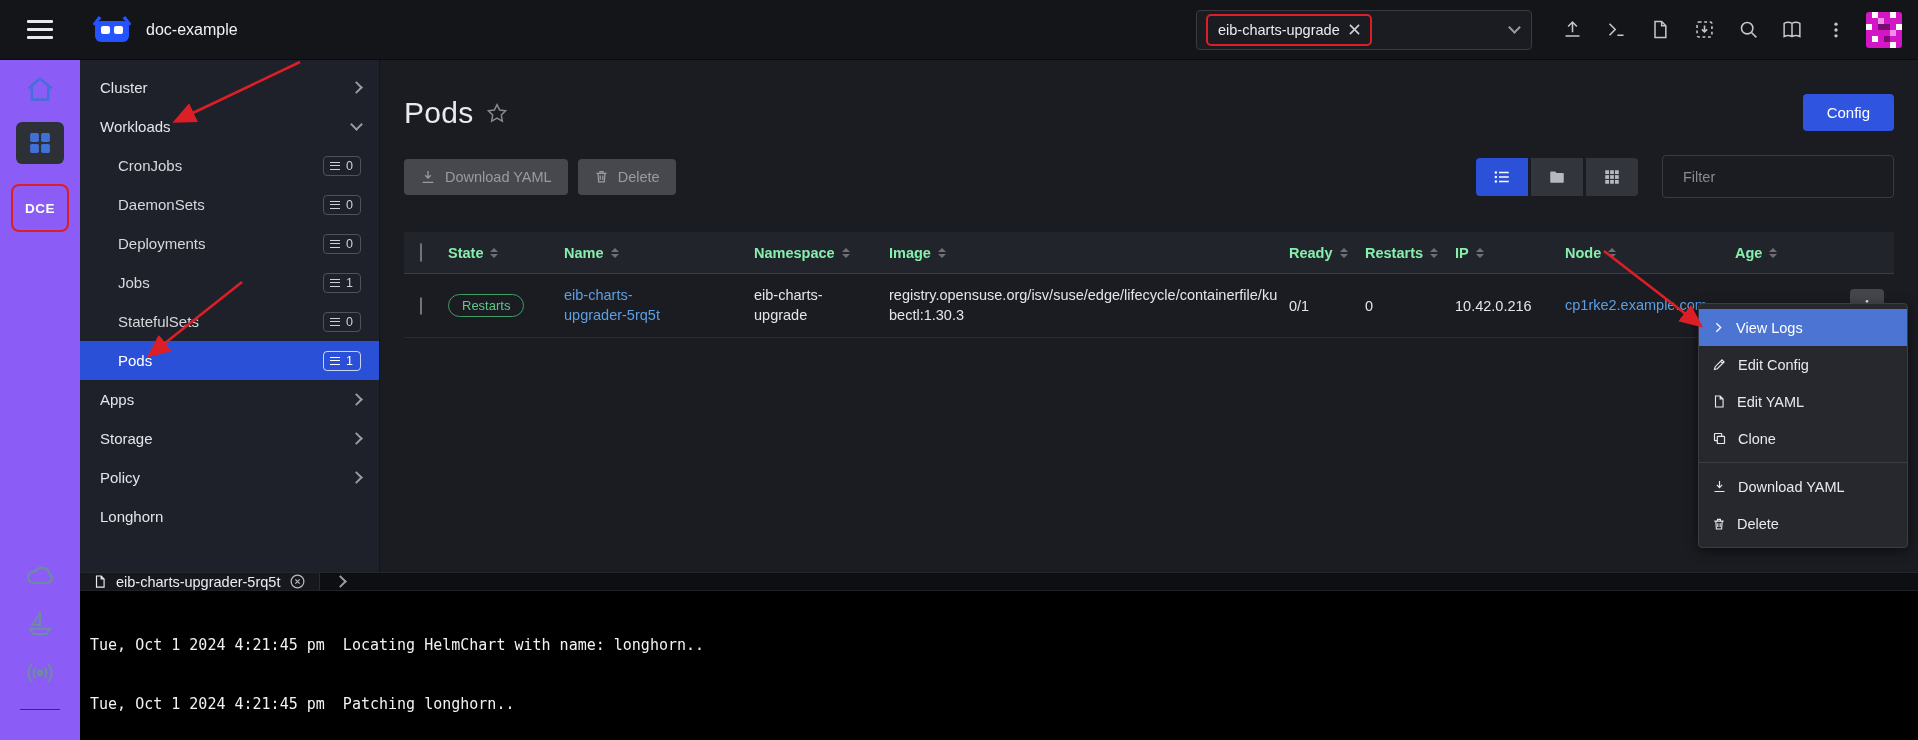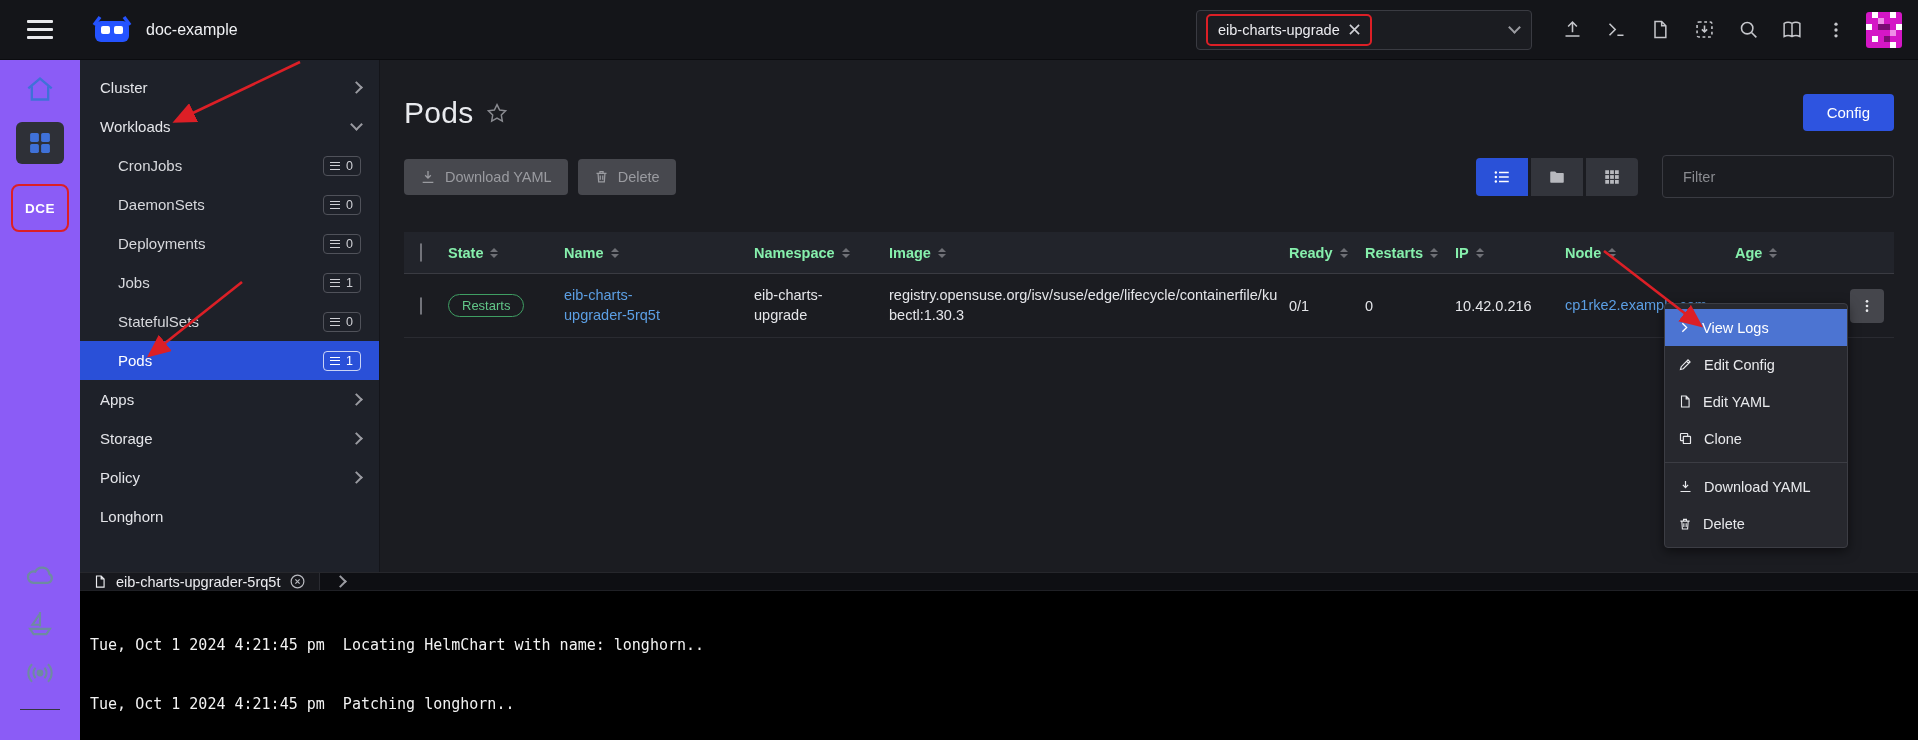--- a/index.html
+++ b/index.html
@@ -94,21 +94,21 @@
   .badge-state { display:inline-flex; align-items:center; border:1px solid #3f9e63; color:#62c789;
                  font-size:13px; padding:3px 13px; border-radius:12px; }
   .link { color:#5c9fe4; text-decoration:none; cursor:pointer; line-height:1.35; }
   .wrap-narrow { display:inline-block; max-width:130px; }
   .wrap-ns { display:inline-block; max-width:95px; line-height:1.35; }
   .cell-image { word-break:break-all; padding-right:10px; line-height:1.35; }
   .row-kebab { width:34px; height:34px; background:#45464c; border-radius:4px; color:#e8e9ec;
                display:flex; align-items:center; justify-content:center; cursor:pointer; }
 
   
-  .ctx-menu { position:absolute; left:1664px; top:303px; width:184px; background:#27282e;
+  .ctx-menu { position:absolute; left:1698px; top:303px; width:210px; background:#27282e;
               border:1px solid #3c3d44; border-radius:4px; padding:5px 0; z-index:20;
               box-shadow:0 3px 12px rgba(0,0,0,.55); }
   .menu-item { height:37px; display:flex; align-items:center; gap:11px; padding:0 13px;
                color:#e8e9ec; font-size:14.5px; cursor:pointer; }
   .menu-item.highlight { background:#4c74d2; color:#fff; }
   .menu-divider { border-top:1px solid #3c3d44; margin:5px 0; }
 
   
   .log-panel { height:168px; background:#000; border-top:1px solid #26272c; display:flex; flex-direction:column; }
   .log-tabs { height:40px; background:#0e0f13; display:flex; align-items:stretch; border-bottom:1px solid #1f2025; }

